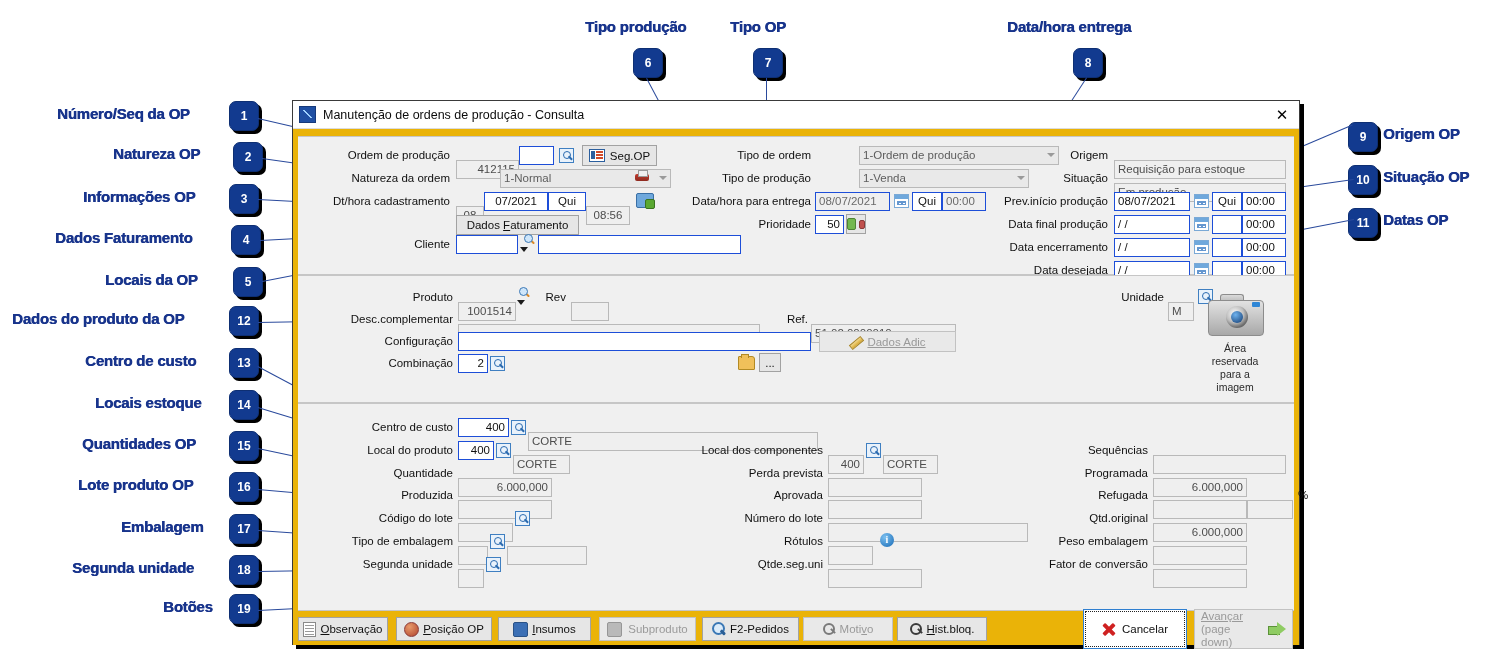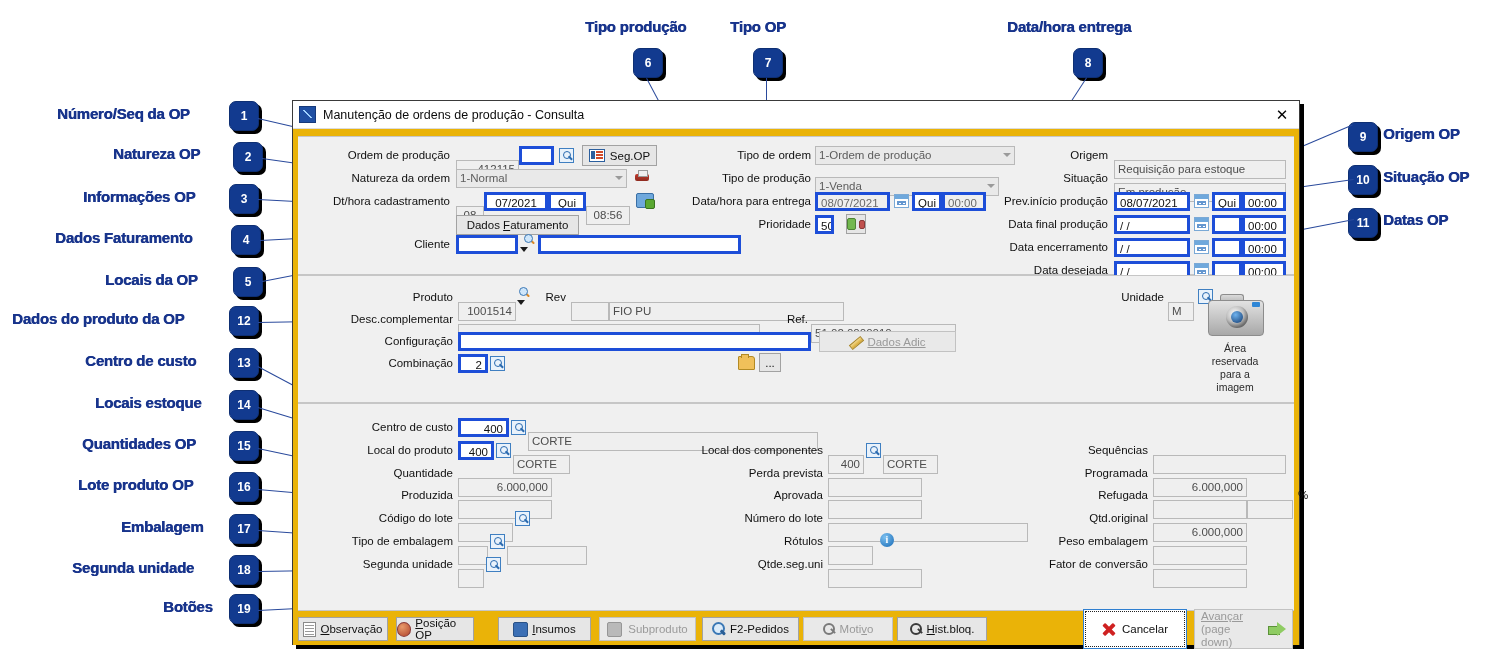--- a/index.html
+++ b/index.html
@@ -50,32 +50,32 @@
 
   .panel{position:absolute;left:5px;right:5px;
     border-top:1px solid #c6c6c6;border-bottom:1px solid #c6c6c6;
     background:#f0f0f0;}
   #panel1{top:7px;height:137px;border-top:1px solid #c6c6c6;}
   #panel2{top:146px;height:126px;}
   #panel3{top:274px;height:206px;}
 
   .lbl{position:absolute;font-size:11.5px;color:#101010;text-align:right;white-space:nowrap;}
   .fld{
-    position:absolute;background:#ffffff;border:3px solid #1d4ed8;
+    position:absolute;background:#ffffff;border:1px solid #1d4ed8;
     font-size:11.5px;color:#101010;box-sizing:border-box;
     height:19px;line-height:17px;padding:0 3px;white-space:nowrap;overflow:hidden;
   }
   .fld.ro{background:#efefef;color:#4d4d4d;border:1px solid #b9b9b9;margin-top:14px;}
   .fld.gray{background:#efefef;color:#6a6a6a;}
   .fld.r{text-align:right;}
   .fld.c{text-align:center;}
   .combo{
     position:absolute;height:19px;box-sizing:border-box;background:#e9e9e9;
     border:1px solid #b9b9b9;font-size:11.5px;color:#5d5d5d;line-height:17px;
-    padding:0 3px;white-space:nowrap;overflow:hidden;
+    padding:0 3px;white-space:nowrap;overflow:hidden;margin-left:44px;
   }
   .combo .arrow{
     position:absolute;right:3px;top:6px;width:0;height:0;
     border-left:4px solid transparent;border-right:4px solid transparent;
     border-top:4px solid #9a9a9a;
   }
   .btn{
     position:absolute;box-sizing:border-box;background:#e6e6e6;
     border:1px solid #a2a2a2;font-size:11.5px;color:#101010;
     display:flex;align-items:center;justify-content:center;gap:4px;
@@ -302,33 +302,33 @@
       <div class="dnarrow" style="left:222px;top:110px;"></div>
       <div class="fld" style="left:240px;top:98px;width:203px;"></div>
 
       <div class="lbl" style="left:403px;top:12px;width:110px;">Tipo de ordem</div>
       <div class="combo" style="left:517px;top:9px;width:200px;">
         <span>1-Ordem de produção</span>
         <span class="arrow"></span>
       </div>
 
       <div class="lbl" style="left:403px;top:35px;width:110px;">Tipo de produção</div>
-      <div class="combo" style="left:517px;top:40px;width:184px;">
+      <div class="combo" style="left:517px;top:32px;width:170px;">
         <span>1-Venda</span>
         <span class="arrow"></span>
       </div>
 
       <div class="lbl" style="left:378px;top:58px;width:135px;">Data/hora para entrega</div>
       <div class="fld gray" style="left:517px;top:55px;width:75px;">08/07/2021</div>
       <div class="cal" style="left:596px;top:57px;"></div>
       <div class="fld c" style="left:614px;top:55px;width:30px;">Qui</div>
       <div class="fld gray" style="left:644px;top:55px;width:44px;">00:00</div>
 
       <div class="lbl" style="left:433px;top:81px;width:80px;">Prioridade</div>
-      <div class="fld r" style="left:517px;top:78px;width:19px;">50</div>
+      <div class="fld r" style="left:517px;top:78px;width:29px;">50</div>
       <div class="btn" style="left:548px;top:77px;width:20px;height:20px;">
         <span class="sq-green" style="position:static;width:8px;height:10px;"></span>
         <span class="sq-red" style="position:static;width:5px;height:7px;margin-left:-1px;"></span>
       </div>
 
       <div class="lbl" style="left:710px;top:12px;width:100px;">Origem</div>
       <div class="fld ro" style="left:816px;top:9px;width:172px;">Requisição para estoque</div>
 
       <div class="lbl" style="left:710px;top:35px;width:100px;">Situação</div>
       <div class="fld ro" style="left:816px;top:32px;width:172px;">Em produção</div>
@@ -359,21 +359,20 @@
     </div>
 
     <div class="panel" id="panel2">
 
       <div class="lbl" style="left:100px;top:15px;width:55px;">Produto</div>
       <div class="fld ro r" style="left:160px;top:12px;width:58px;">1001514</div>
       <div class="mag" style="left:220px;top:11px;"></div>
       <div class="dnarrow" style="left:219px;top:24px;"></div>
       <div class="lbl" style="left:238px;top:15px;width:30px;">Rev</div>
       <div class="fld ro" style="left:273px;top:12px;width:38px;"></div>
-      <div class="fld ro" style="left:311px;top:12px;width:235px;">FIO PU</div>
       <div class="lbl" style="left:810px;top:15px;width:56px;">Unidade</div>
       <div class="fld ro" style="left:870px;top:12px;width:26px;">M</div>
       <div class="lk" style="left:900px;top:13px;"></div>
 
       <div class="lbl" style="left:45px;top:37px;width:110px;">Desc.complementar</div>
       <div class="fld ro" style="left:160px;top:34px;width:302px;"></div>
       <div class="lbl" style="left:470px;top:37px;width:40px;">Ref.</div>
       <div class="fld ro" style="left:513px;top:34px;width:145px;">51.02.0000010</div>
 
       <div class="lbl" style="left:60px;top:59px;width:95px;">Configuração</div>
@@ -461,21 +460,21 @@
       <div class="fld ro" style="left:530px;top:151px;width:94px;"></div>
       <div class="lbl" style="left:720px;top:154px;width:130px;">Fator de conversão</div>
       <div class="fld ro" style="left:855px;top:151px;width:94px;"></div>
     </div>
 
     <div style="position:absolute;left:5px;top:488px;right:5px;height:24px;">
       <div class="btn" style="left:0px;top:0px;width:90px;height:24px;gap:4px;">
         <span class="doc-ico"></span>
         <span><span class="u">O</span>bservação</span>
       </div>
-      <div class="btn" style="left:98px;top:0px;width:78px;height:24px;gap:4px;">
+      <div class="btn" style="left:98px;top:0px;width:96px;height:24px;gap:4px;">
         <span class="sq-red" style="position:static;border-radius:50%;background:radial-gradient(circle at 35% 30%,#e89a6b,#b0442c);"></span>
         <span><span class="u">P</span>osição OP</span>
       </div>
       <div class="btn" style="left:200px;top:0px;width:93px;height:24px;gap:4px;">
         <span class="sq-blue" style="position:static;"></span>
         <span><span class="u">I</span>nsumos</span>
       </div>
       <div class="btn dis" style="left:301px;top:0px;width:97px;height:24px;gap:6px;">
         <span class="sq-gray" style="position:static;"></span>
         <span>Subproduto</span>

